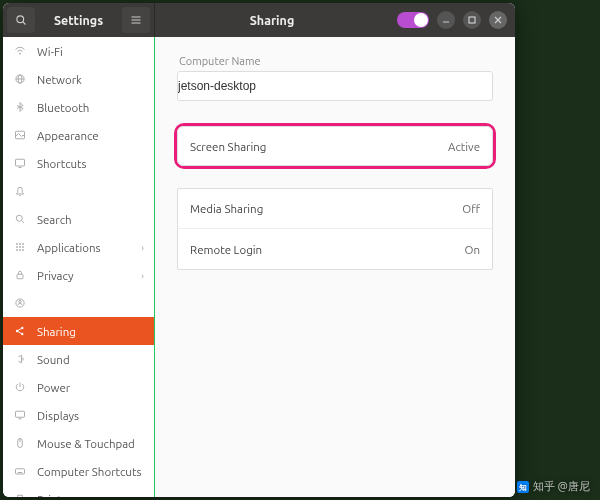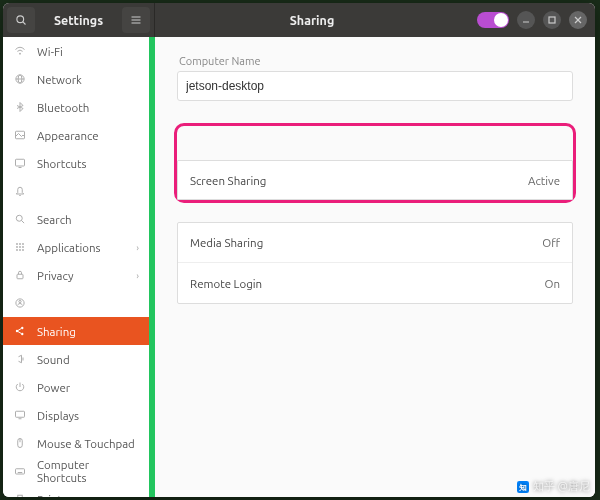--- a/index.html
+++ b/index.html
@@ -8,21 +8,21 @@
     font-size: 12px;
     background: #1a2e1a;
     color: #333;
     width: 600px;
     height: 500px;
     overflow: hidden;
   }
   .window {
     position: absolute;
     top: 3px; left: 3px;
-    width: 592px; height: 494px;
+    width: 512px; height: 494px;
     background: #fafafa;
     border-radius: 6px;
     overflow: hidden;
     box-shadow: 0 4px 20px rgba(0,0,0,0.5);
     display: flex;
     flex-direction: column;
   }
   .titlebar {
     height: 34px;
     background: #3b3a38;
@@ -94,21 +94,21 @@
     font-size: 9px;
   }
   .winctrl.close { background: #666; }
   .content {
     flex: 1;
     display: flex;
     overflow: hidden;
   }
   .sidebar {
     width: 152px;
-    border-right: 6px solid #22c55e;
+    border-right: 1px solid #22c55e;
     background: #fff;
     overflow-y: auto;
   }
   .side-item {
     height: 28px;
     display: flex;
     align-items: center;
     padding: 0 10px;
     gap: 10px;
     color: #555;
@@ -139,21 +139,21 @@
     font-size: 11px;
     margin-bottom: 4px;
     padding-left: 2px;
   }
   .textfield {
     width: 100%;
     height: 30px;
     background: #fff;
     border: 1px solid #ddd;
     border-radius: 3px;
-    padding: 0 8px;
+    padding: 0 0;
     font-size: 12px;
     color: #333;
   }
   .rows {
     margin-top: 22px;
     background: #fff;
     border: 1px solid #ddd;
     border-radius: 2px;
   }
   .row {
@@ -169,23 +169,22 @@
   .row:last-child { border-bottom: none; }
   .row .status { color: #666; }
   .highlight-ring {
     border: 3px solid #ea1e7a;
     border-radius: 10px;
     margin: 22px -3px -3px -3px;
     padding: 0;
   }
   .highlight-ring .row {
     border: 1px solid #ddd;
-    border-radius: 1px;
+    border-radius: 6px;
     background: #fff;
-    margin-top: 34px;
   }
   .watermark {
     position: absolute;
     bottom: 6px; right: 10px;
     font-size: 11px;
     color: rgba(255,255,255,0.7);
     text-shadow: 0 0 4px rgba(0,0,0,0.6);
     display: flex;
     align-items: center;
     gap: 4px;

